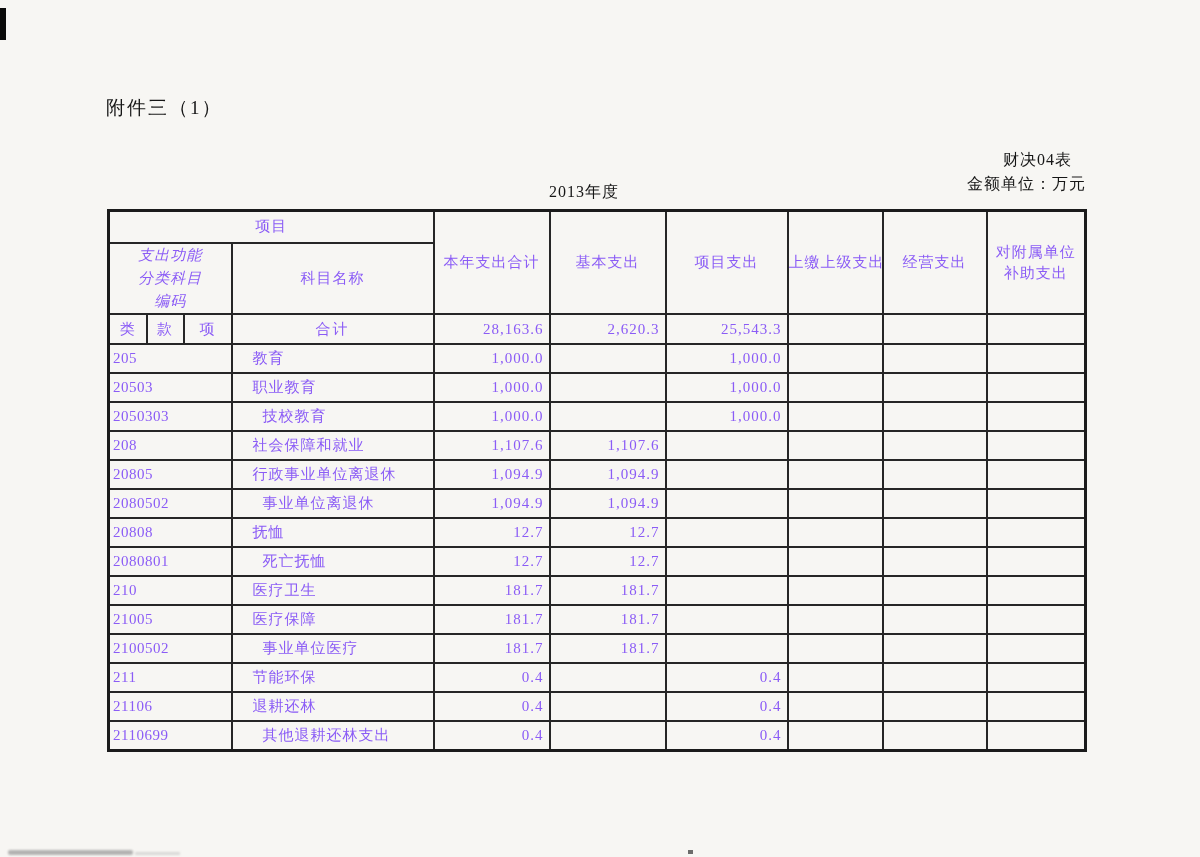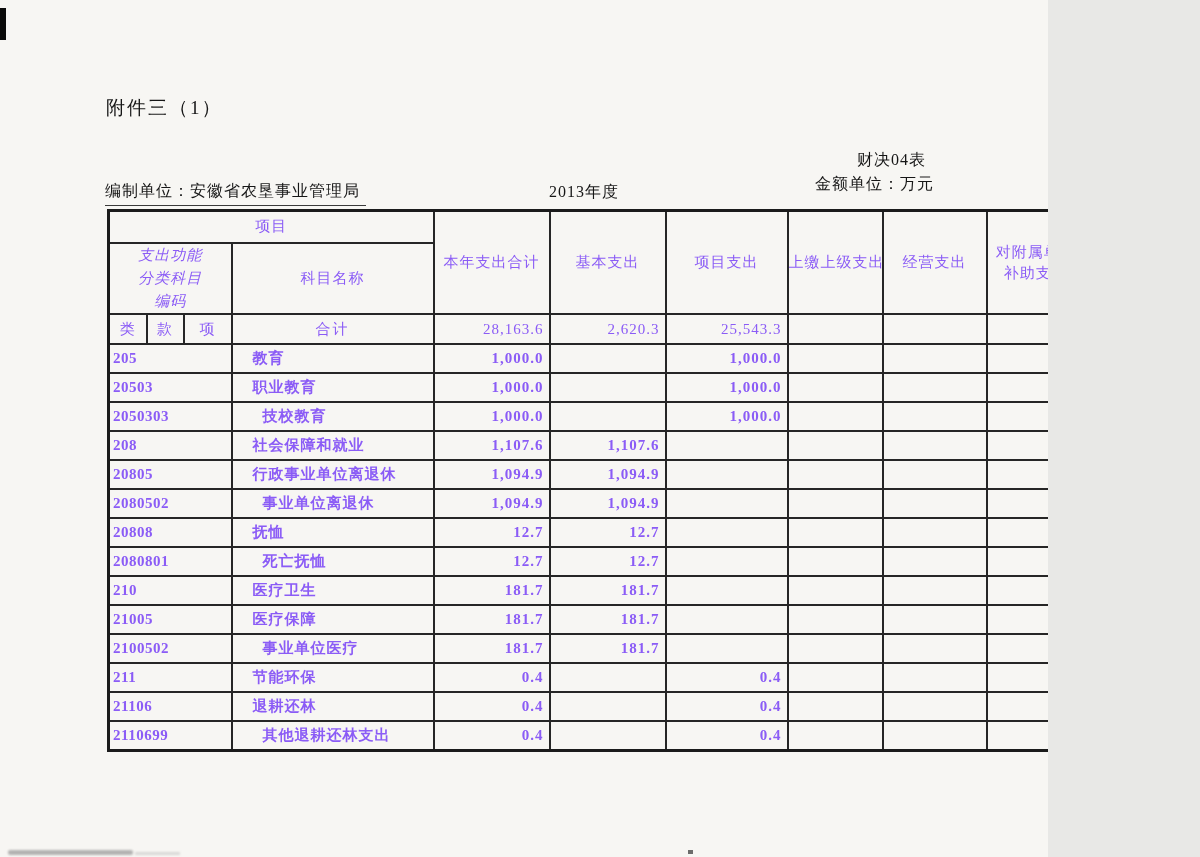--- a/index.html
+++ b/index.html
@@ -1,49 +1,49 @@
 <!DOCTYPE html>
 <html><head>
 <meta charset="utf-8">
 <style>
   * { margin:0; padding:0; box-sizing:border-box; }
   body { background:#e8e8e6; }
   .page {
-    position:relative; width:1048px; height:857px;
+    position:relative; width:1200px; height:857px;
     background:#f7f6f3;
     font-family:"Liberation Serif","DejaVu Serif",serif;
     color:#161616; overflow:hidden;
   }
   
   .corner-mark { position:absolute; left:0; top:8px; width:6px; height:32px; background:#0a0a0a; }
   .smudge { position:absolute; left:8px; top:850px; width:125px; height:5px;
             background:#8f8f8f; opacity:.65; filter:blur(1px); border-radius:2px; }
   .smudge-dot { position:absolute; left:688px; top:850px; width:5px; height:4px;
             background:#4a4a4a; opacity:.8; filter:blur(.5px); }
   .smudge-faint { position:absolute; left:135px; top:852px; width:45px; height:3px;
             background:#bdbdbd; opacity:.5; filter:blur(1px); }
 
   .attachment { position:absolute; left:106px; top:95px; font-size:19px; letter-spacing:2px; }
   .doc-title  { position:absolute; left:0; right:10px; top:119px; text-align:center;
                 font-size:28px; font-weight:bold; letter-spacing:2px; }
-  .form-code  { position:absolute; right:122px; top:150px; font-size:16px; letter-spacing:1px; }
+  .form-code  { position:absolute; right:128px; top:150px; font-size:16px; letter-spacing:1px; }
   .unit-note  { position:absolute; right:114px; top:174px; font-size:16px; letter-spacing:1px; }
   .prepared   { position:absolute; left:105px; top:181px; font-size:16px;
                 border-bottom:1.5px solid #3a3a3a; padding:0 6px 3px 0; letter-spacing:1px; }
   .year       { position:absolute; left:549px; top:182px; font-size:16px; letter-spacing:1px; }
 
   .table-wrap { position:absolute; left:107px; top:209px; }
   table { border-collapse:collapse; table-layout:fixed; width:977px;
           font-size:15px; color:#8b5cf6; }
   td { border:2px solid #262626; padding:0; overflow:hidden; }
   table { border:3px solid #1b1b1b; }
   tr.r1 { height:32px; }
   tr.r2 { height:69px; }
   tr.r3 { height:30px; }
-  tbody tr { height:29px;font-weight:bold; }
+  tbody tr { height:29px; }
   .h-center { text-align:center; vertical-align:middle; letter-spacing:1px; }
   .nowrap { white-space:nowrap; }
   .code-group { width:66px; margin:0 auto; text-align:center; line-height:1.55; letter-spacing:1px;font-style:italic; }
   .wrap-head { line-height:1.4; padding:0 4px; }
   .cell-code { text-align:left; padding-left:3px; letter-spacing:.5px; }
   .cell-name { text-align:left; padding-left:20px; letter-spacing:1px; }
   .cell-name.indent { padding-left:30px;border-radius:11px; }
   .cell-num  { text-align:right; padding-right:5px; letter-spacing:1px; }
   .name-center { text-align:center; letter-spacing:2px;border-radius:9px; }
 </style>
@@ -54,21 +54,20 @@
 
   <div class="corner-mark"></div>
   <div class="smudge"></div>
   <div class="smudge-faint"></div>
   <div class="smudge-dot"></div>
 
   <div class="attachment">附件三（1）</div>
   <div class="form-code">财决04表</div>
   <div class="unit-note">金额单位：万元</div>
 
-  <div class="prepared"><span>编制单位：</span><span>安徽省农垦事业管理局</span></div>
   <div class="year">2013年度</div>
 
   <div class="table-wrap">
     <table>
       <colgroup>
         <col style="width:38px">
           <col style="width:37px">
           <col style="width:48px">
         <col style="width:202px">
         <col style="width:116px">

